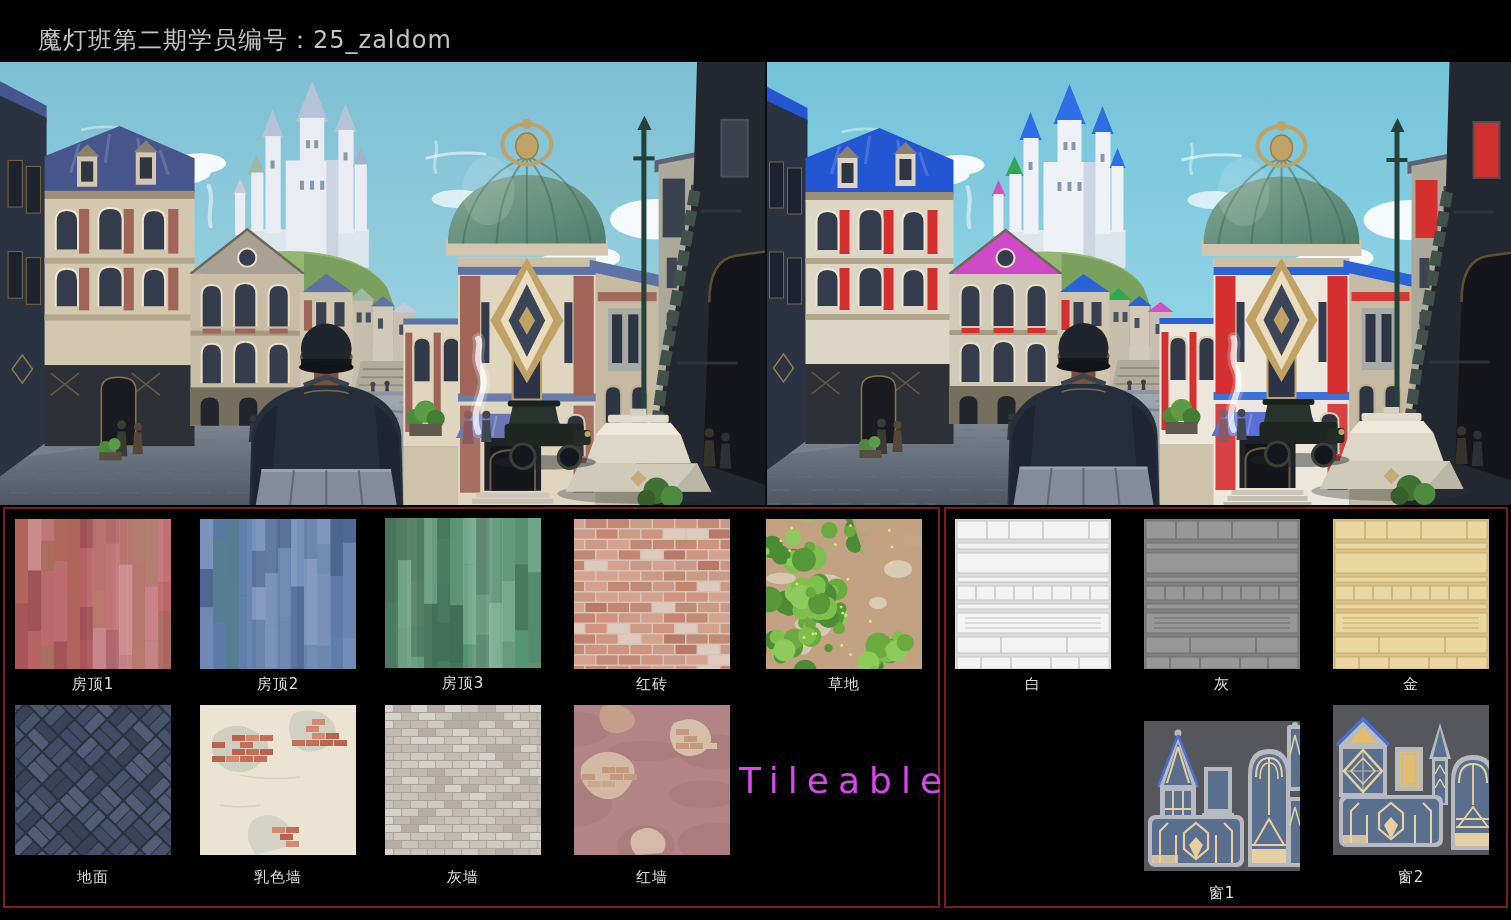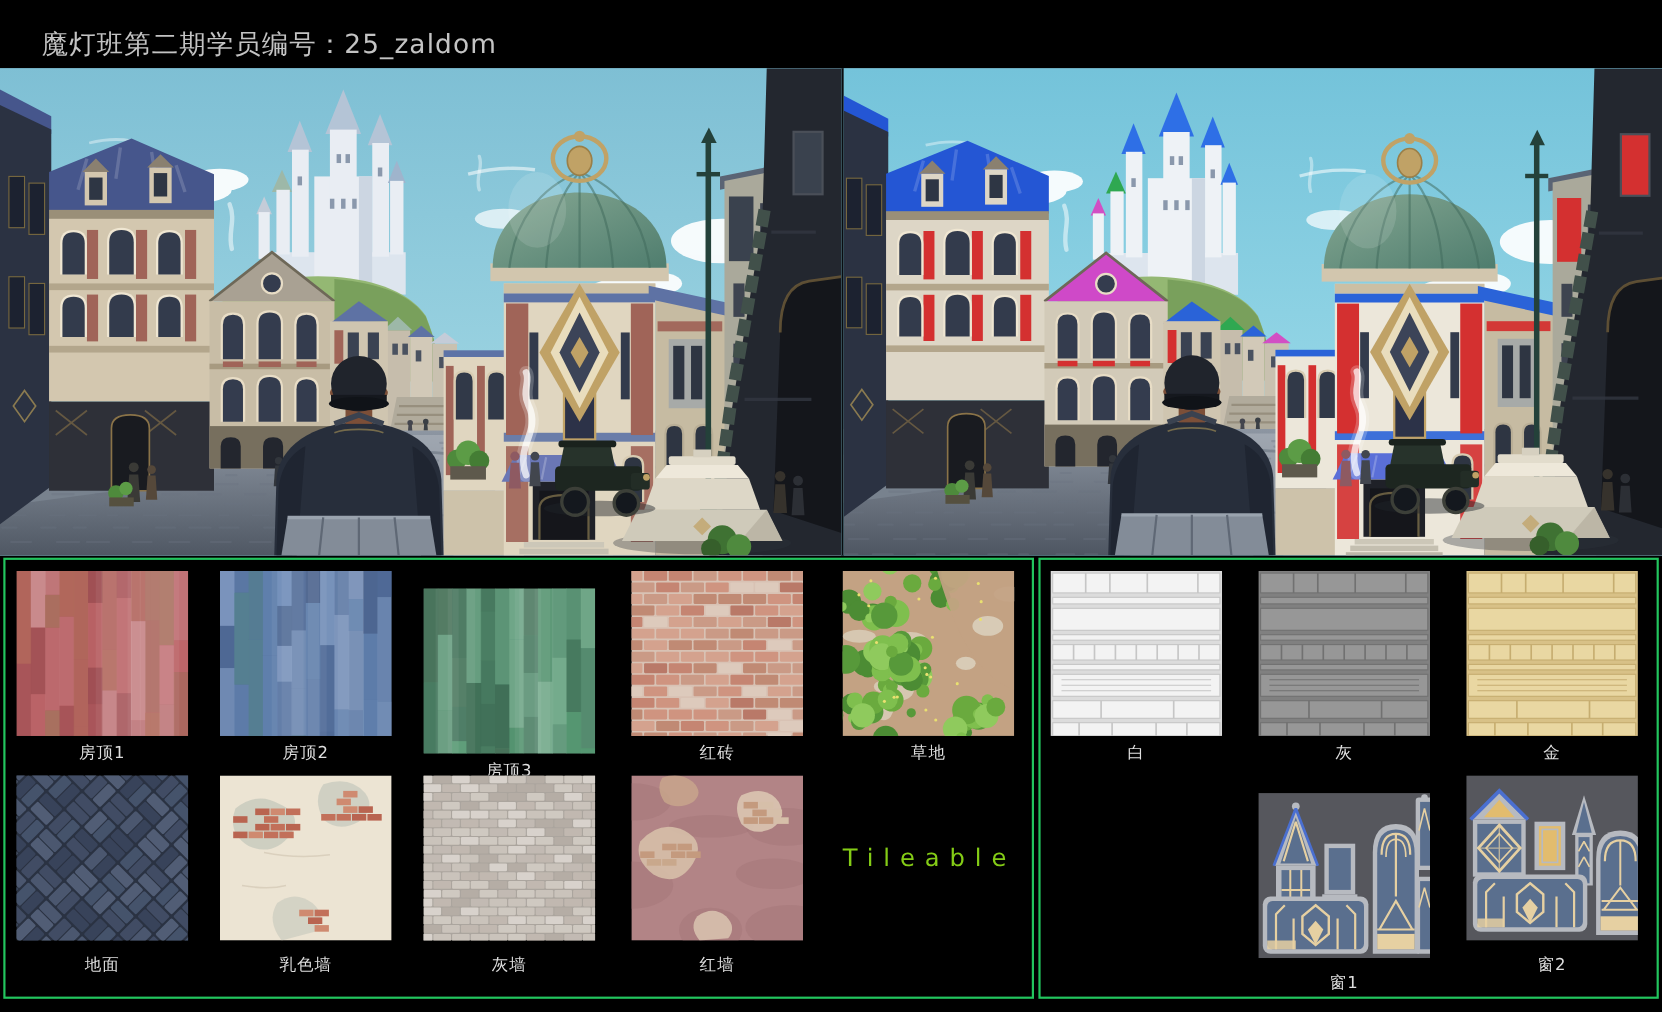--- a/index.html
+++ b/index.html
@@ -10,30 +10,30 @@
   .htext{position:absolute;top:24px;color:#c3c3c3;font-size:24px;letter-spacing:1px;white-space:nowrap;}
   #h-student{left:38px;}
   #h-stage{left:540px;}
   
   #scenes{position:absolute;left:0;top:62px;width:1511px;height:443px;display:flex;}
   .scene{height:443px;overflow:hidden;background:#7ebfd4;}
   #scene-left{width:765px;}
   #scene-right{width:746px;border-left:2px solid #0a0d10;box-sizing:border-box;}
   .scene svg{width:100%;height:100%;display:block;}
   
-  .panel{position:absolute;top:507px;height:401px;border:2px solid #22c55e;background:#000;box-sizing:border-box;}
+  .panel{position:absolute;top:507px;height:401px;border:2px solid #7f1d1d;background:#000;box-sizing:border-box;}
   #tileable-panel{left:3px;width:937px;}
   #trim-panel{left:944px;width:564px;}
   .tex-cell{position:absolute;margin:0;}
   .tex{width:156px;height:150px;background:#111;}
   .tex svg{width:100%;height:100%;display:block;}
   .tex-label{margin-top:6px;text-align:center;color:#dedede;font-size:15px;letter-spacing:1px;}
   .r2 .tex-label{margin-top:13px;}
   .panel-title{position:absolute;display:flex;align-items:center;justify-content:center;
-    color:#84cc16;font-size:22px;letter-spacing:9px;font-weight:400;}
+    color:#d946ef;font-size:36px;letter-spacing:9px;font-weight:400;}
 </style>
 </head>
 <body>
 
 <div id="stage">
 
   <div id="header">
     <div class="htext" id="h-student">魔灯班第二期学员编号：25_zaldom</div>
   </div>
 
@@ -1430,21 +1430,21 @@
             <rect x="143" y="118.6" width="13.5" height="43.7" fill="#7c95bd" opacity="0.72"></rect>
             <rect x="80" y="0" width="17" height="150" fill="#ffffff" opacity="0.06"></rect>
             <rect x="104" y="0" width="27" height="150" fill="#ffffff" opacity="0.06"></rect>
             <rect x="56" y="0" width="34" height="150" fill="#ffffff" opacity="0.06"></rect>
             <rect x="107" y="0" width="24" height="150" fill="#ffffff" opacity="0.06"></rect>
             <rect x="47" y="0" width="29" height="150" fill="#ffffff" opacity="0.06"></rect>
           </svg>
         </div>
       <figcaption class="tex-label">房顶2</figcaption>
     </figure>
-    <figure class="tex-cell" style="left:380px;top:26px">
+    <figure class="tex-cell" style="left:380px;top:9px">
       <div class="tex">
           <svg xmlns="http://www.w3.org/2000/svg" viewBox="0 0 156 150" preserveAspectRatio="none">
             <rect width="156" height="150" fill="#4f8569"></rect>
             <rect x="0" y="-10.0" width="13.5" height="95.4" fill="#486f58" opacity="0.74"></rect>
             <rect x="0" y="85.4" width="13.5" height="66.5" fill="#47795f" opacity="0.79"></rect>
             <rect x="13" y="-10.0" width="13.5" height="52.1" fill="#486f58" opacity="0.80"></rect>
             <rect x="13" y="42.1" width="13.5" height="68.8" fill="#76ad8e" opacity="0.63"></rect>
             <rect x="13" y="110.9" width="13.5" height="44.1" fill="#76ad8e" opacity="0.53"></rect>
             <rect x="26" y="-10.0" width="13.5" height="73.3" fill="#3f6e56" opacity="0.71"></rect>
             <rect x="26" y="63.3" width="13.5" height="44.4" fill="#486f58" opacity="0.55"></rect>

